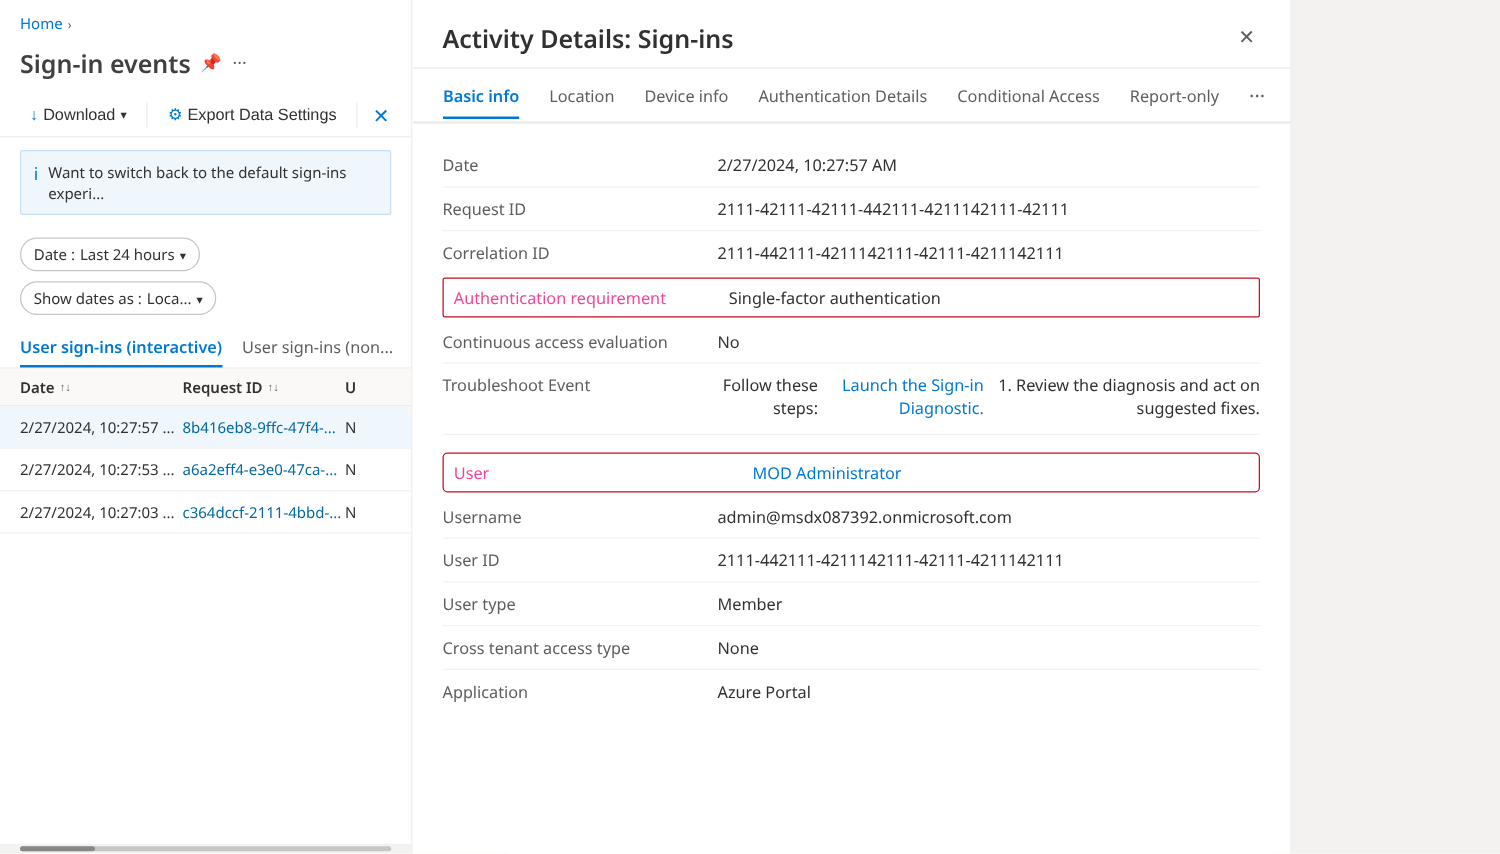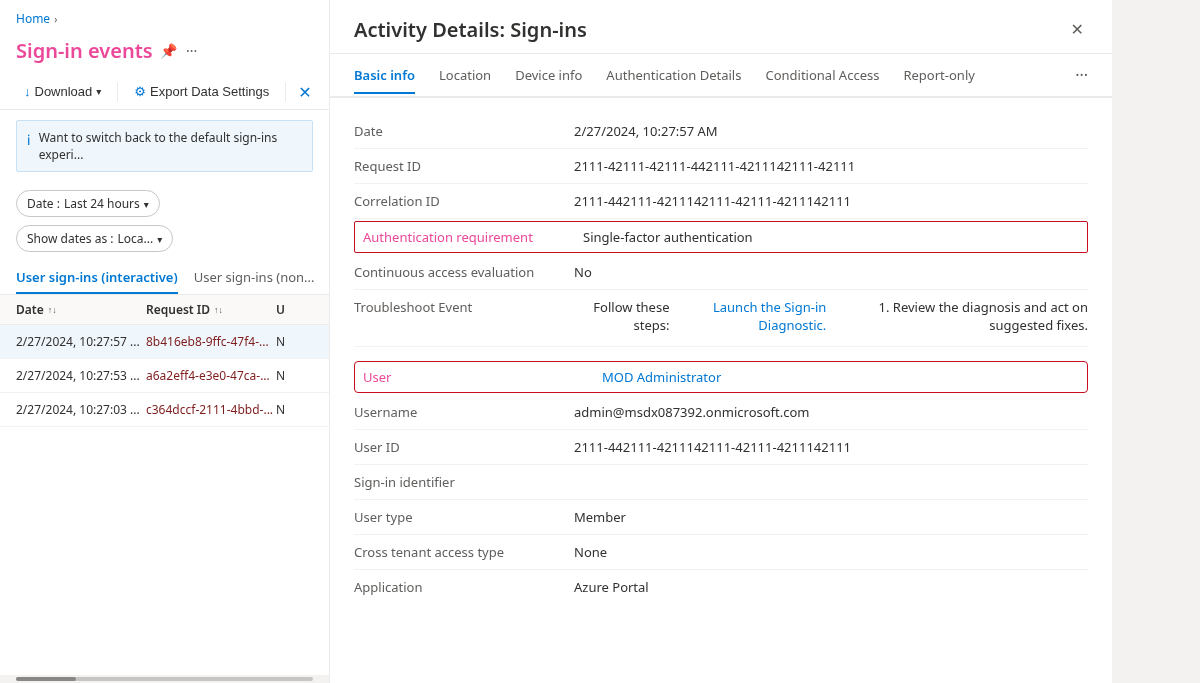--- a/index.html
+++ b/index.html
@@ -1,28 +1,28 @@
 <!DOCTYPE html>
 <html><head>
   <meta charset="utf-8">
   <style>
     * { box-sizing: border-box; margin: 0; padding: 0; }
     body { font-family: 'Segoe UI', system-ui, sans-serif; font-size: 13px; background: #f3f2f1; color: #323130; }
 
-    .app-container { display: flex; height: 683px; width: 1112px; overflow: hidden; }
+    .app-container { display: flex; height: 683px; width: 1032px; overflow: hidden; }
 
     
     .left-panel { width: 330px; min-width: 330px; background: #fff; border-right: 1px solid #edebe9; display: flex; flex-direction: column; overflow: hidden; }
 
     .breadcrumb { display: flex; align-items: center; padding: 10px 16px 6px; font-size: 12px; color: #605e5c; gap: 4px; }
     .breadcrumb .home-link { color: #0078d4; cursor: pointer; }
     .breadcrumb-chevron { font-size: 10px; color: #605e5c; }
 
     .panel-title-row { display: flex; align-items: center; padding: 4px 16px 10px; gap: 8px; }
-    .panel-title { font-size: 20px; font-weight: 600; color: #ec4899; }
+    .panel-title { font-size: 20px; font-weight: 600; color: #404040; }
     .pin-icon, .more-icon { color: #605e5c; cursor: pointer; font-size: 14px; }
 
     .toolbar { display: flex; align-items: center; padding: 6px 16px; gap: 4px; border-bottom: 1px solid #edebe9; }
     .toolbar-btn { display: flex; align-items: center; gap: 4px; padding: 4px 8px; border: none; background: none; cursor: pointer; font-size: 13px; color: #323130; border-radius: 2px; }
     .toolbar-btn .icon { font-size: 13px; color: #0078d4; }
     .toolbar-divider { width: 1px; height: 20px; background: #edebe9; margin: 0 4px; }
     .close-x { color: #0078d4; font-size: 16px; cursor: pointer; margin-left: 4px; }
 
     .info-banner { display: flex; align-items: flex-start; gap: 8px; margin: 10px 16px; padding: 8px 10px; background: #eff6fc; border: 1px solid #c7e0f4; border-radius: 2px; font-size: 12px; color: #323130; }
     .info-banner .info-icon { color: #0078d4; font-size: 14px; flex-shrink: 0; margin-top: 1px; }
@@ -39,21 +39,21 @@
     .th { font-size: 12px; font-weight: 600; color: #323130; display: flex; align-items: center; gap: 4px; }
     .th-date { flex: 0 0 130px; }
     .th-reqid { flex: 0 0 130px; }
     .th-user { flex: 1; }
     .sort-icon { font-size: 9px; color: #605e5c; }
 
     .table-body { overflow-y: auto; flex: 1; }
     .table-row { display: flex; align-items: center; padding: 8px 16px; border-bottom: 1px solid #f3f2f1; cursor: pointer; font-size: 12px; }
     .table-row.selected { background: #eff6fc; }
     .td-date { flex: 0 0 130px; color: #323130; }
-    .td-reqid { flex: 0 0 130px; color: #7f1d1d; overflow: hidden; text-overflow: ellipsis; white-space: nowrap; }
+    .td-reqid { flex: 0 0 130px; color: #0369a1; overflow: hidden; text-overflow: ellipsis; white-space: nowrap; }
     .td-user { flex: 1; color: #323130; overflow: hidden; text-overflow: ellipsis; white-space: nowrap; }
 
     .scrollbar-row { height: 8px; background: #f3f2f1; display: flex; align-items: center; padding: 0 16px; }
     .scrollbar-track { flex: 1; height: 4px; background: #c8c6c4; border-radius: 2px; }
     .scrollbar-thumb { width: 60px; height: 4px; background: #8a8886; border-radius: 2px; }
 
     
     .detail-panel { flex: 1; background: #fff; display: flex; flex-direction: column; overflow: hidden; position: relative; }
 
     .detail-header { display: flex; align-items: center; justify-content: space-between; padding: 16px 24px 10px; border-bottom: 1px solid #edebe9; }
@@ -246,24 +246,20 @@
       <div class="detail-row">
         <div class="detail-label">Username</div>
         <div class="detail-value">admin@msdx087392.onmicrosoft.com</div>
       </div>
 
       <div class="detail-row">
         <div class="detail-label">User ID</div>
         <div class="detail-value">2111-442111-4211142111-42111-4211142111</div>
       </div>
 
-      <div class="detail-row">
-        <div class="detail-label">Sign-in identifier</div>
-        <div class="detail-value"></div>
-      </div>
 
       <div class="detail-row">
         <div class="detail-label">User type</div>
         <div class="detail-value">Member</div>
       </div>
 
       <div class="detail-row">
         <div class="detail-label">Cross tenant access type</div>
         <div class="detail-value">None</div>
       </div>

